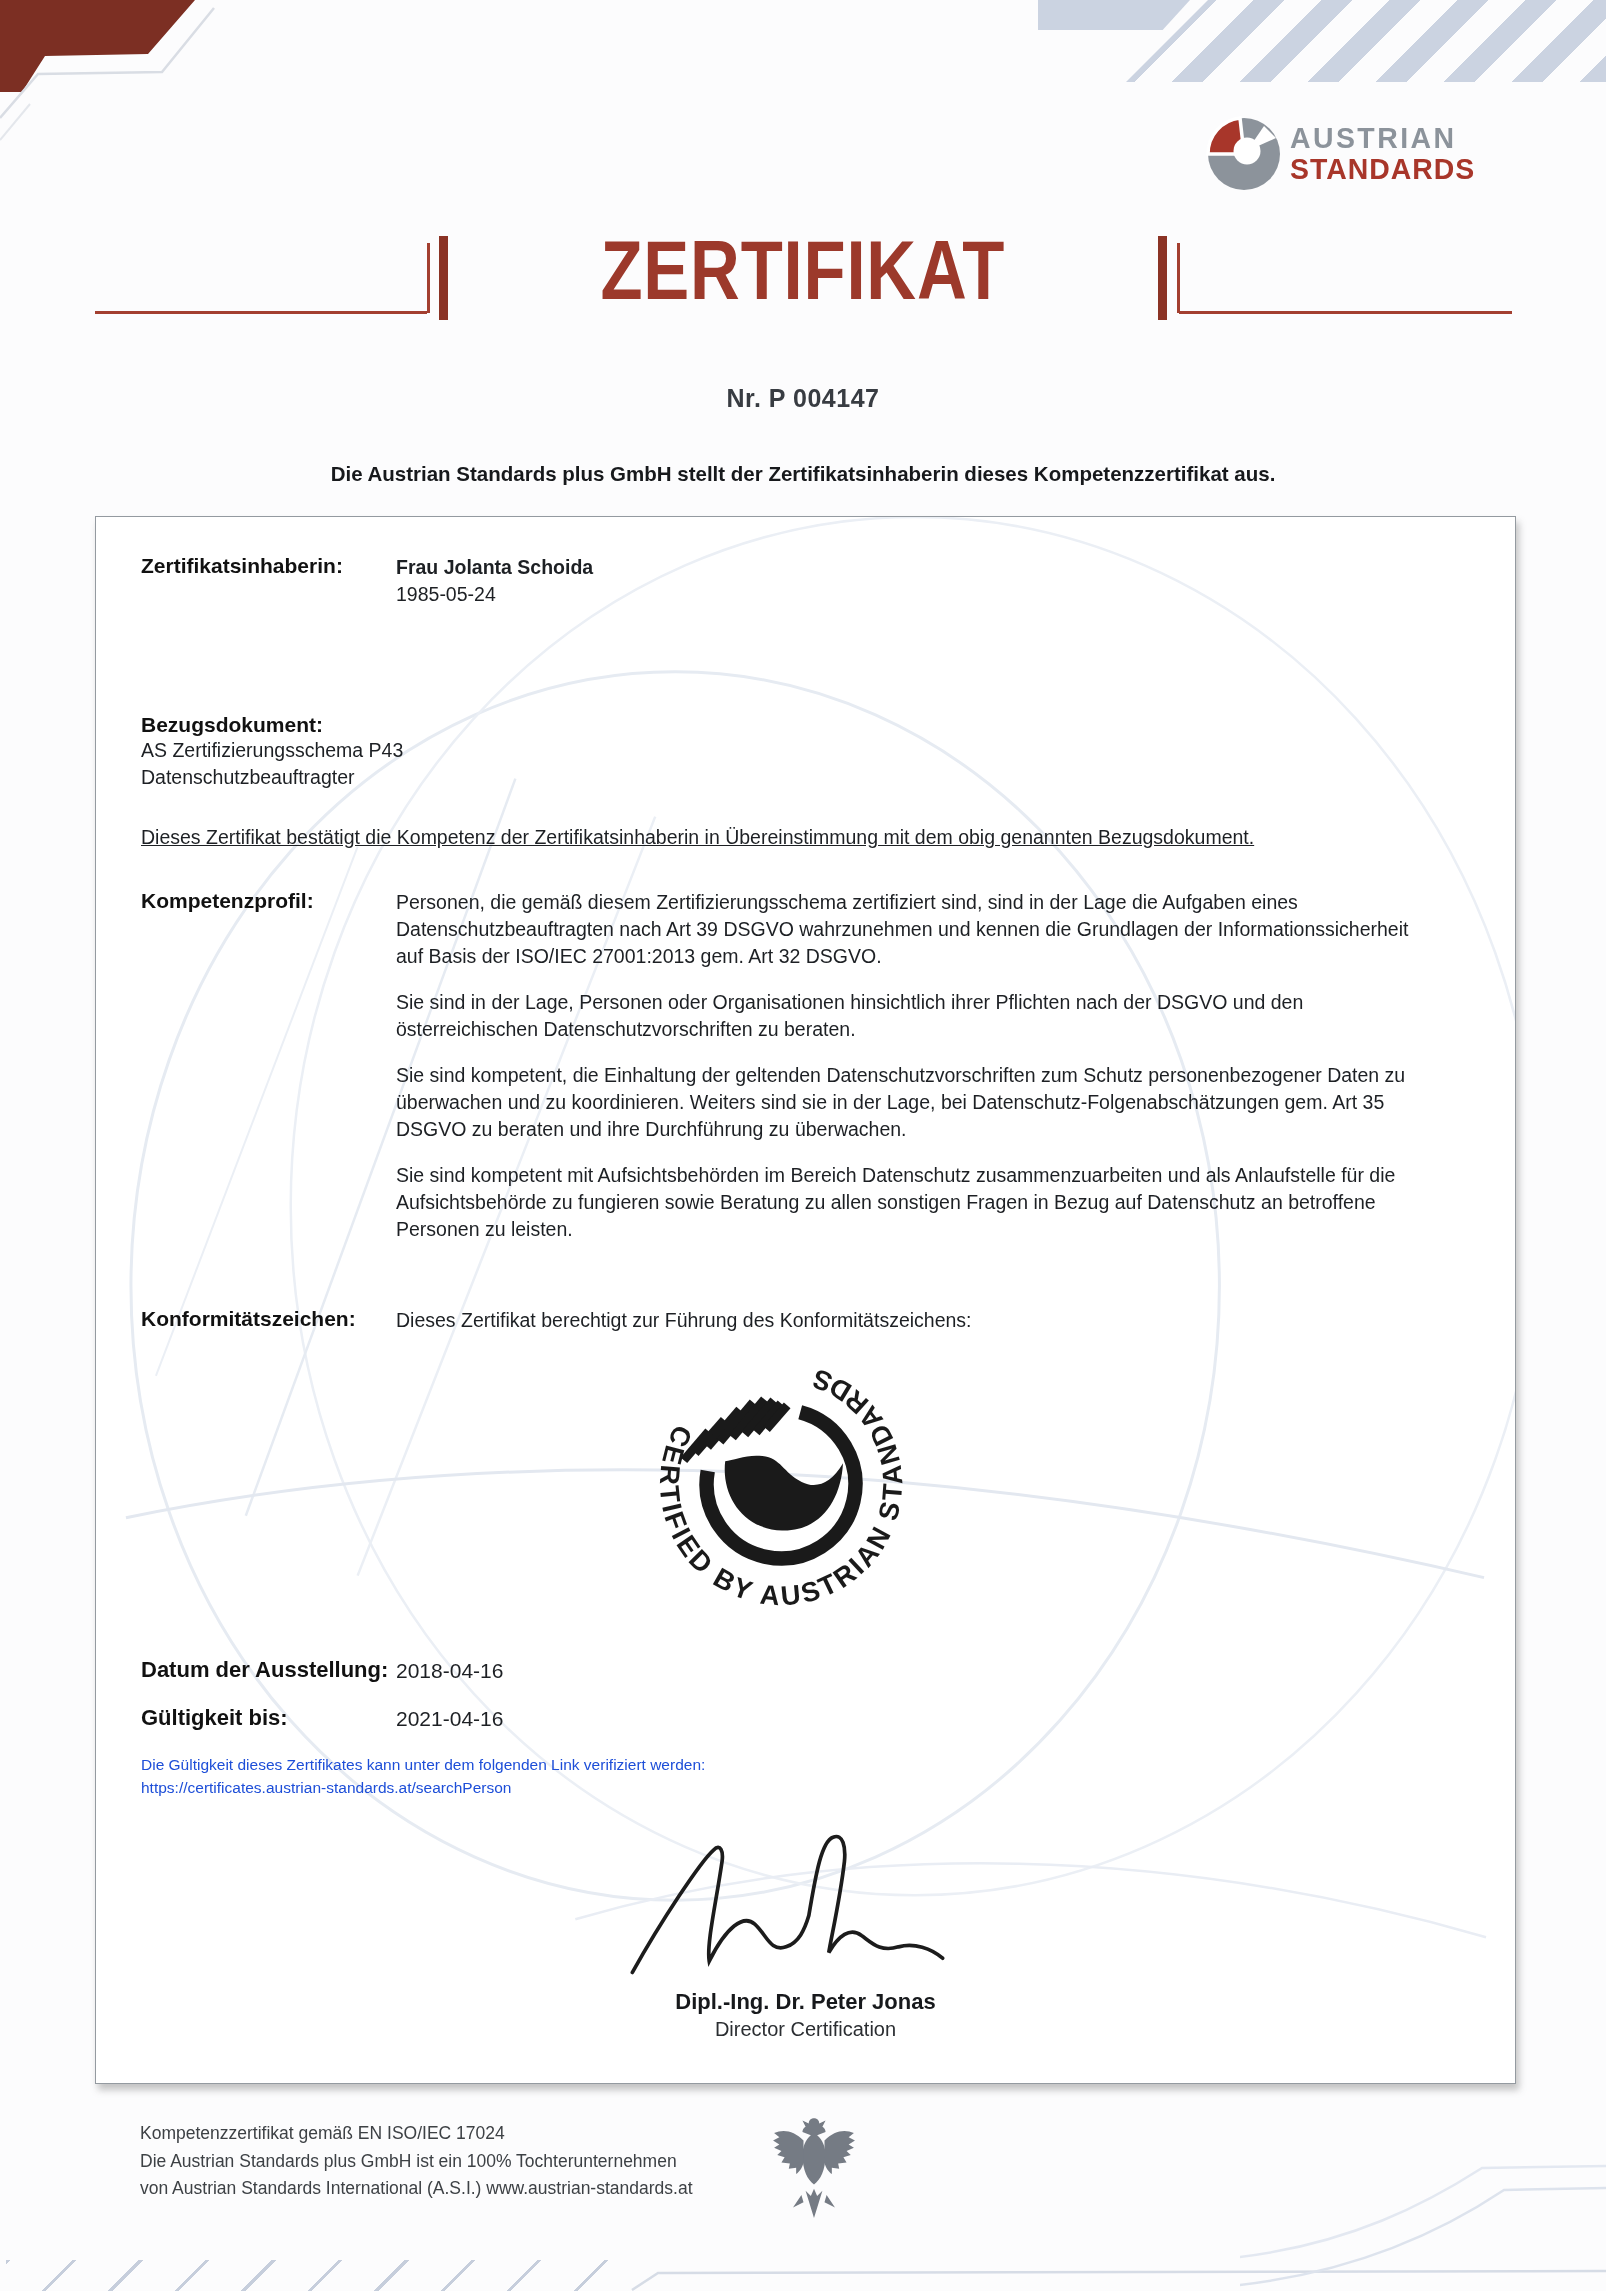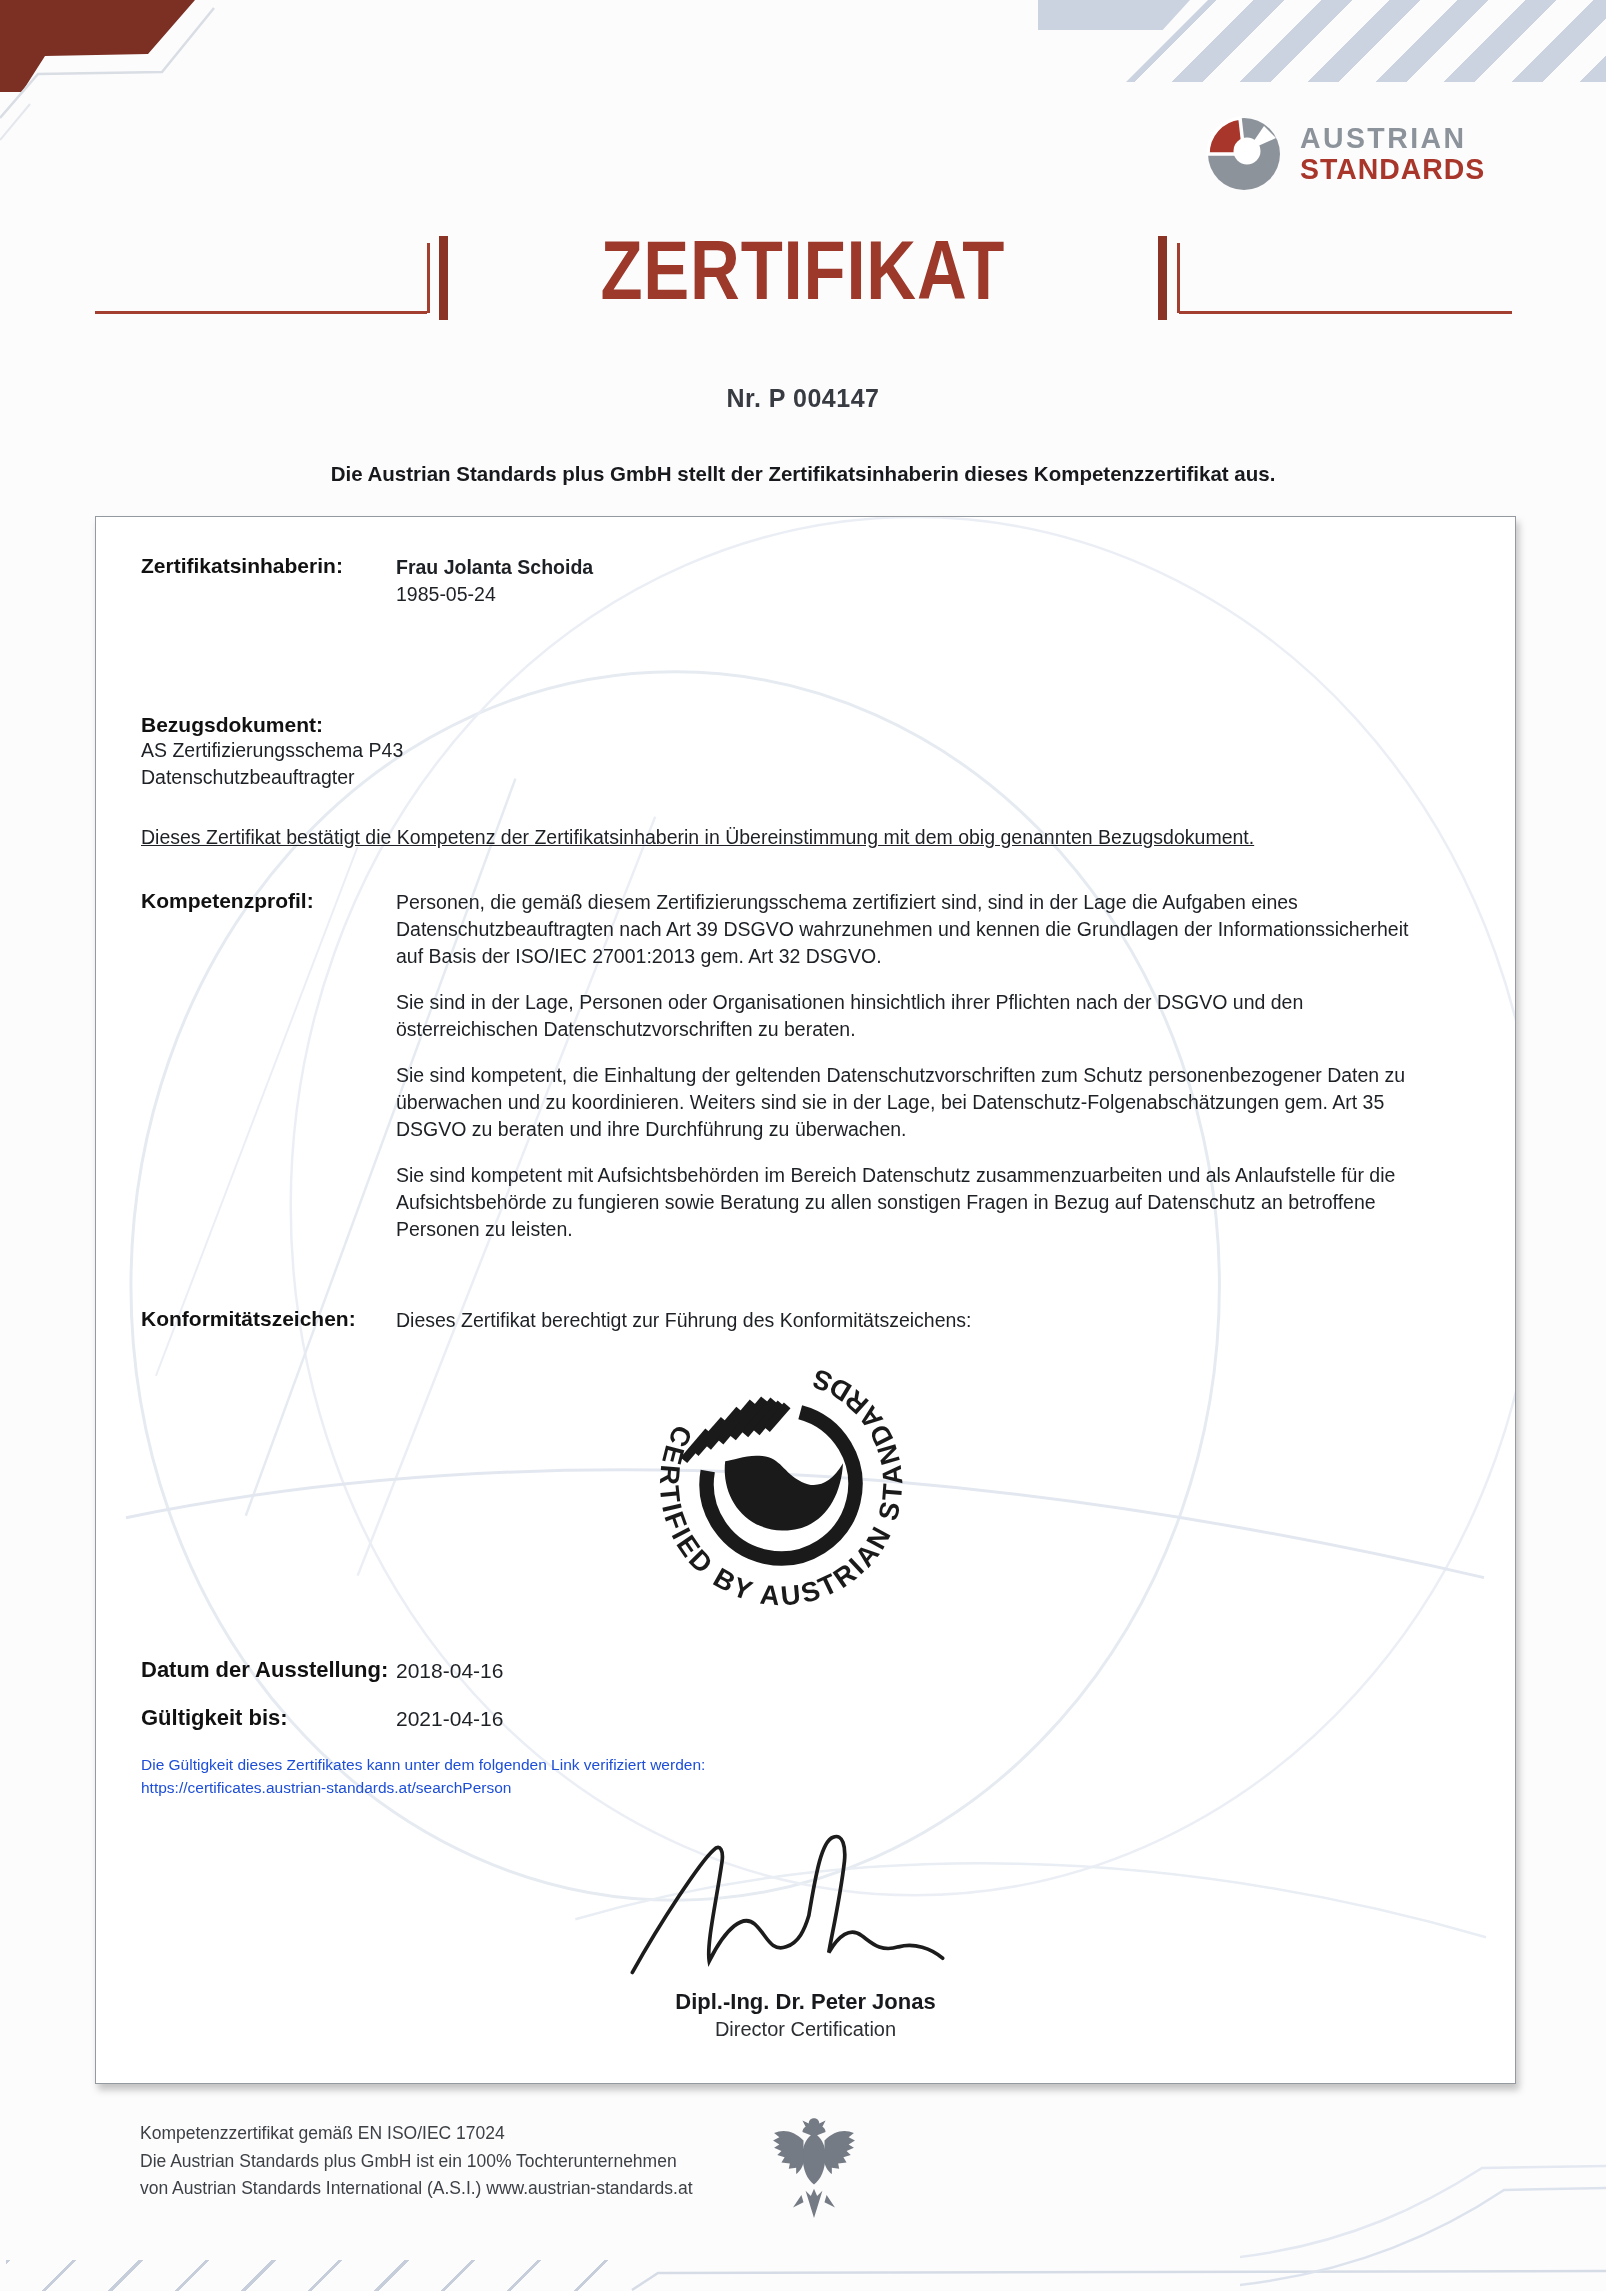--- a/index.html
+++ b/index.html
@@ -25,21 +25,21 @@
     background:#cbd3e1;
     clip-path:polygon(0 0, 100% 0, 82% 100%, 0 100%);
   }
   .stripe-band {
     left:1118px; top:0; width:488px; height:82px;
     background:repeating-linear-gradient(135deg, #cbd3e1 0 22px, rgba(0,0,0,0) 22px 48px);
     clip-path:polygon(90px 0, 100% 0, 100% 100%, 8px 100%);
   }
 
   
-  .brand { left:1206px; top:116px; display:flex; align-items:center; gap:18px; }
+  .brand { left:1206px; top:116px; display:flex; align-items:center; gap:8px; }
   .brand-text { line-height:31px; font-weight:bold; font-size:29px; transform:scaleX(0.98); transform-origin:left; }
   .brand-line1 { color:#8c939b; letter-spacing:2.5px; }
   .brand-line2 { color:#a8362a; letter-spacing:1px; }
 
   
   .title-wrap { left:0; top:222px; width:100%; text-align:center; }
   .title {
     display:inline-block;
     font-size:84px; font-weight:bold; letter-spacing:1px;
     color:#9c392b; transform:scaleX(0.82);

